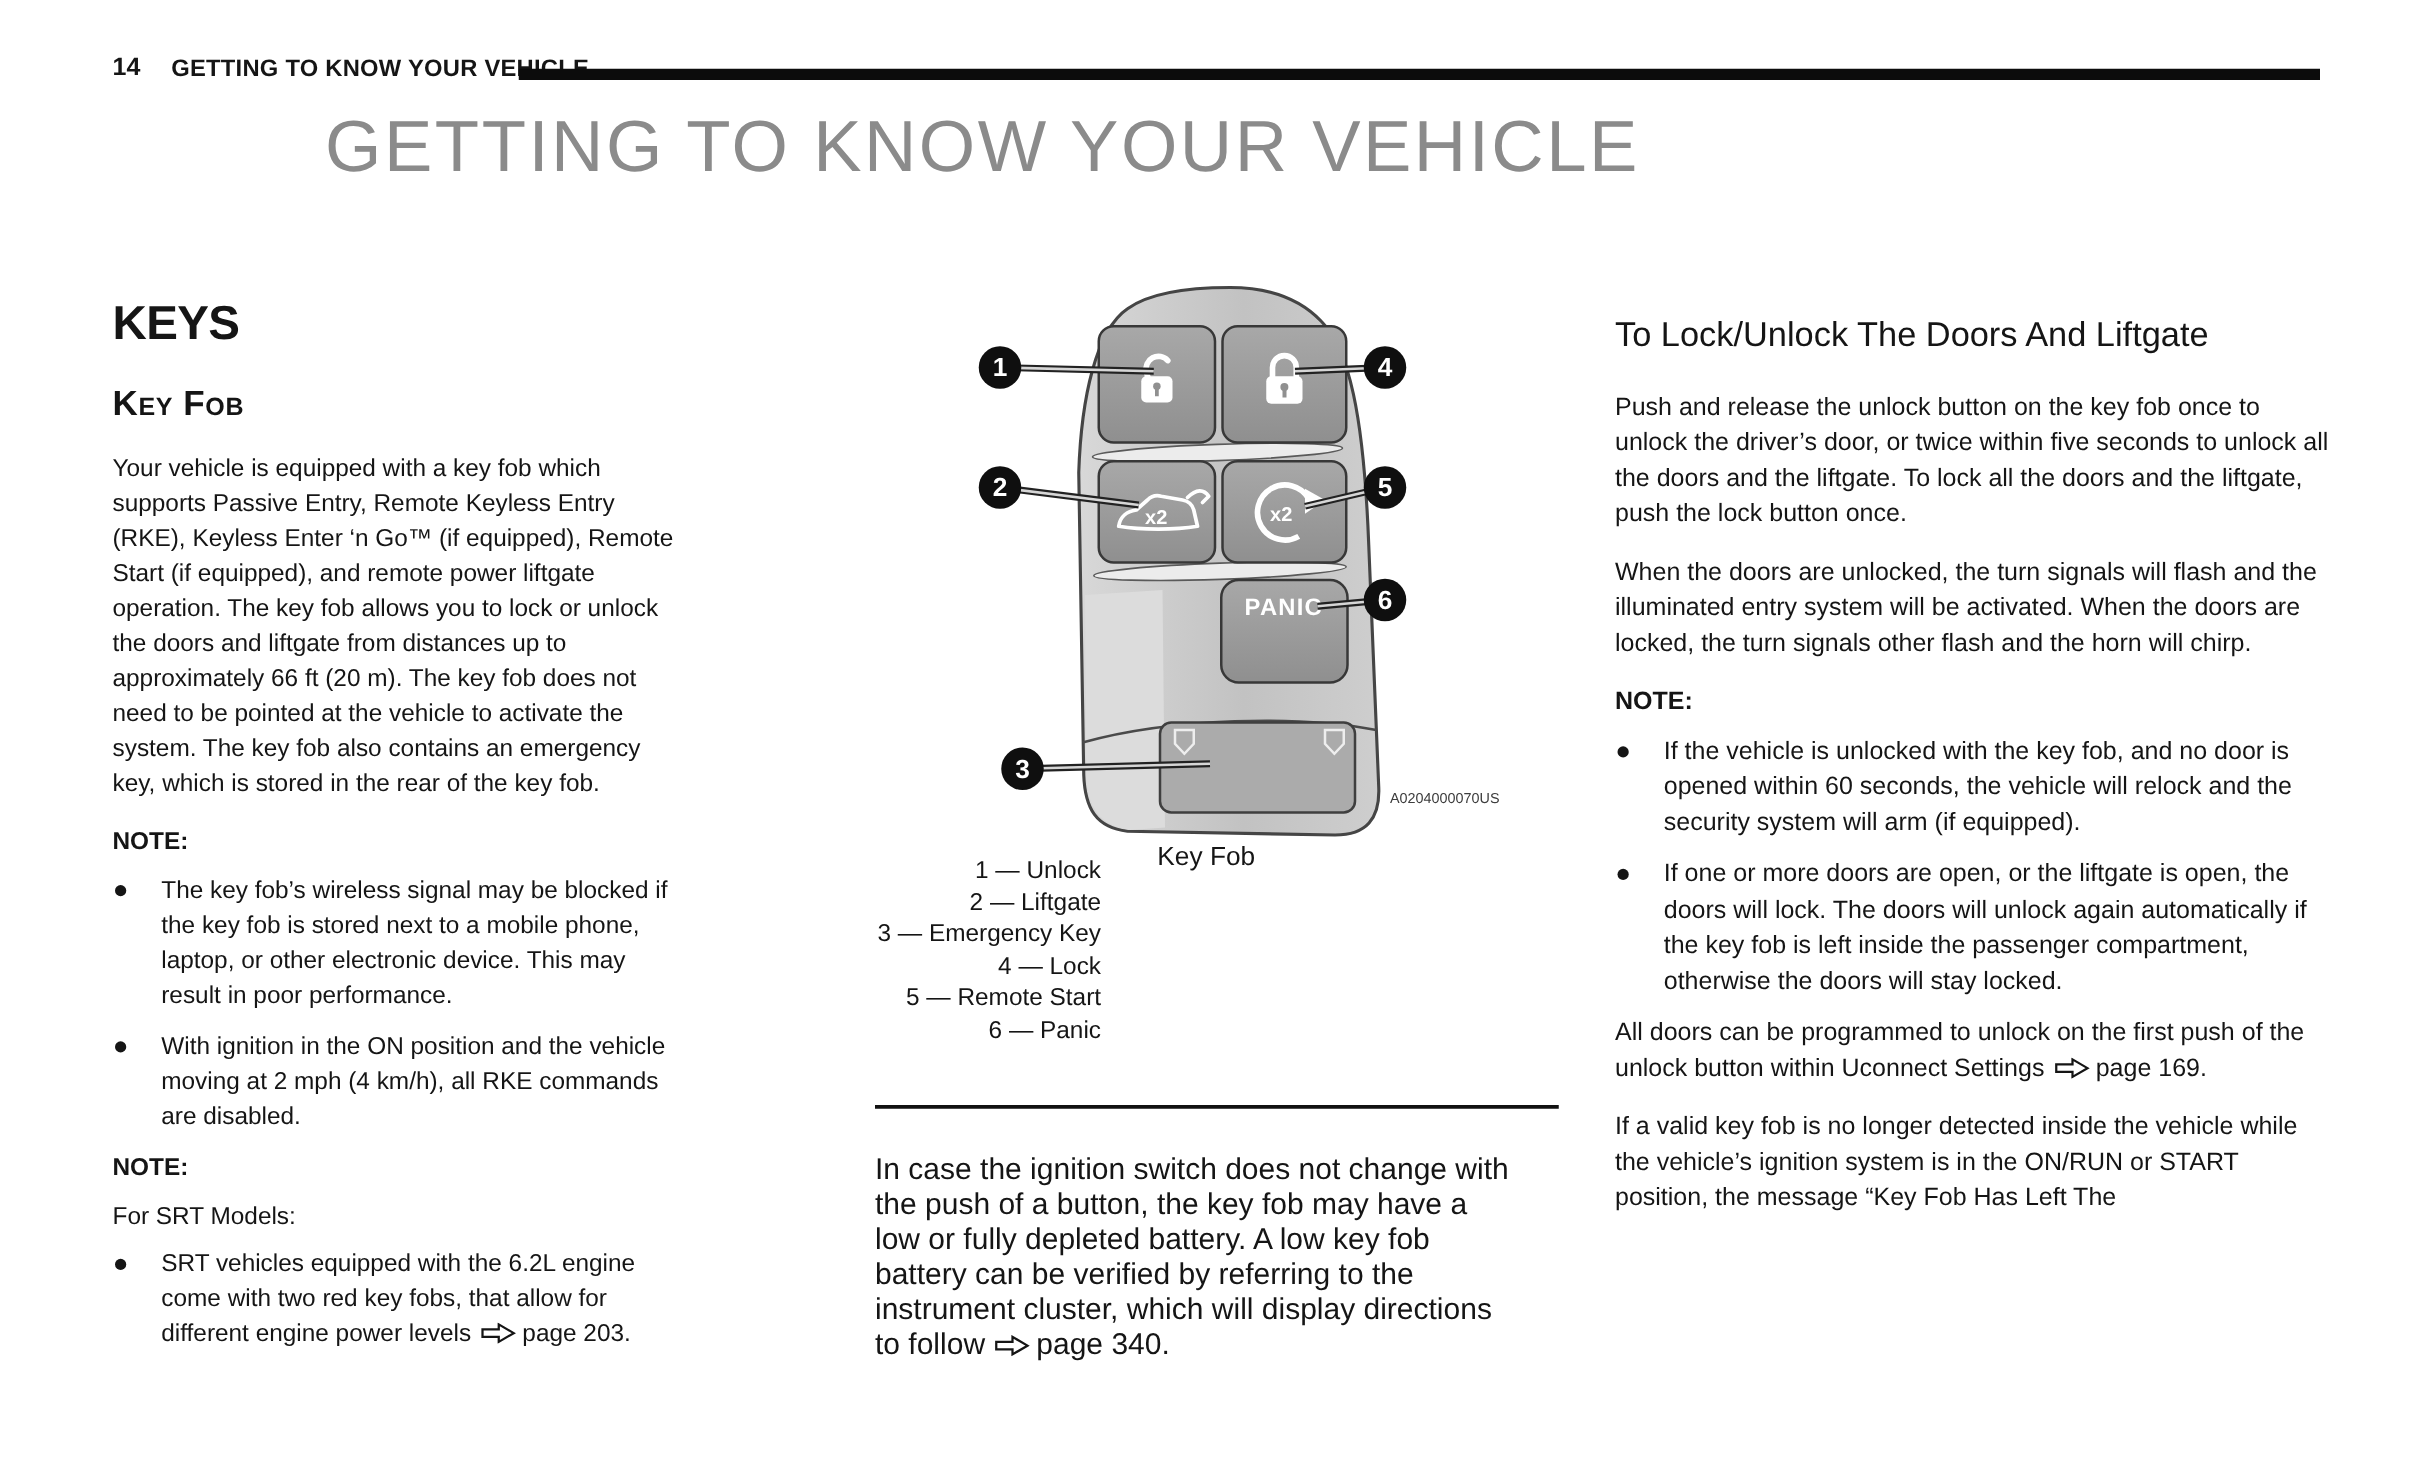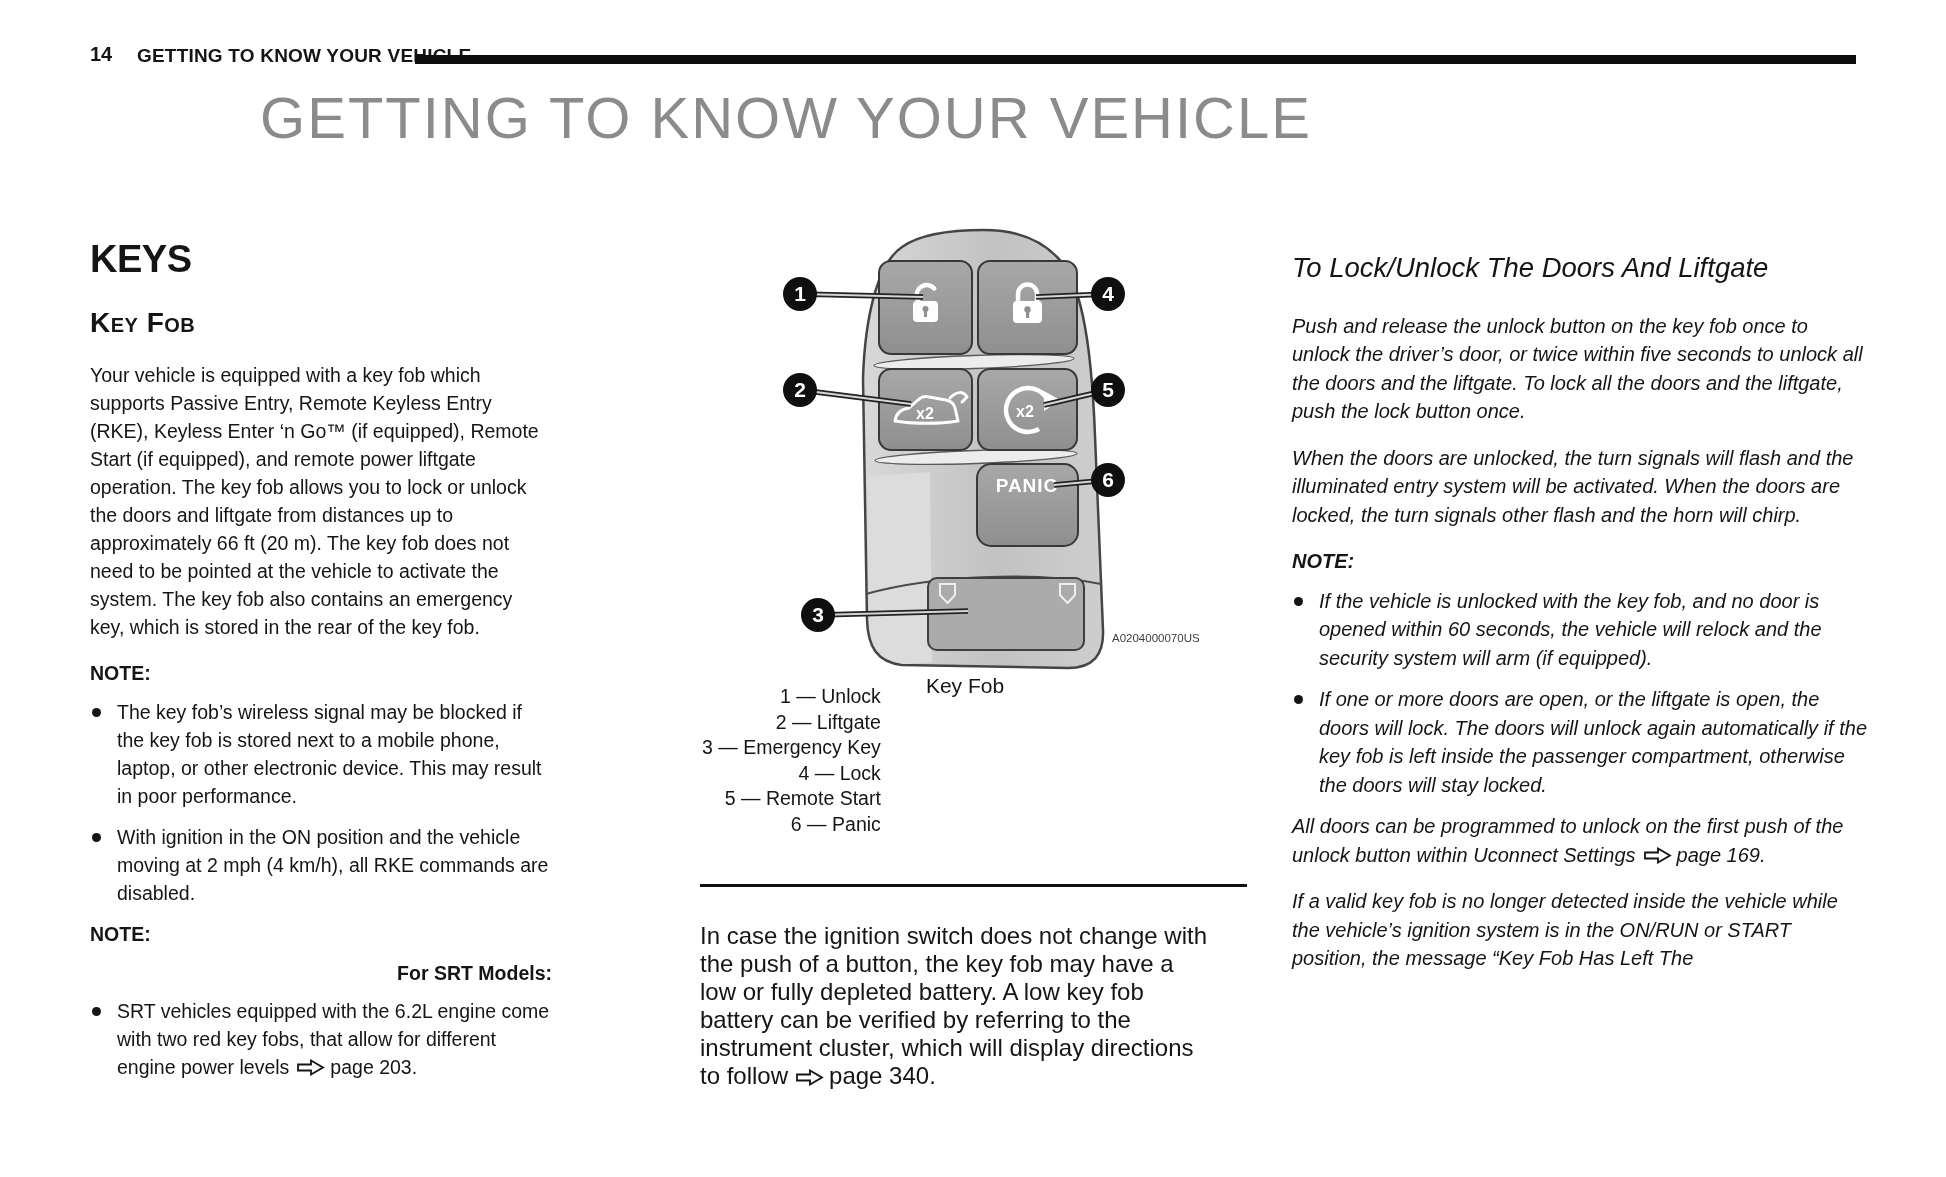--- a/index.html
+++ b/index.html
@@ -14,31 +14,31 @@
   .header-section { position:absolute; left:137px; top:45px; font-size:19px; font-weight:bold; letter-spacing:.2px; }
   .header-bar { position:absolute; left:415px; top:55px; width:1441px; height:9px; background:#0c0c0c; }
 
   .page-title {
     position:absolute; left:90px; top:84px; width:1392px; text-align:center;
     font-size:58px; color:#8b8b8b; letter-spacing:2px; white-space:nowrap;
   }
 
   
   .col-left { position:absolute; left:90px; top:240px; width:462px; font-size:19.5px; line-height:28px; }
-  .col-right { position:absolute; left:1292px; top:252px; width:578px; font-size:20px; line-height:28.5px;font-style:italic; }
+  .col-right { position:absolute; left:1292px; top:252px; width:578px; font-size:20px; line-height:28.5px; }
 
   .h-keys { font-size:38px; font-weight:bold; line-height:1; margin:0 0 31px; letter-spacing:-.5px; }
   .h-keyfob { font-size:28px; font-weight:bold; font-variant:small-caps; line-height:1; margin:0 0 24px; letter-spacing:.5px; }
   .h-sub { font-size:27.5px; font-weight:normal; line-height:1.15; margin:0 0 28px; }
   .h-sub2 { font-size:27.5px; font-weight:normal; line-height:1.15; margin:14px 0 22px; }
 
   .p { margin:0 0 18px; }
   .note-label { font-weight:bold; margin:2px 0 11px; }
-  .srt-label { font-weight:bold; margin:0 0 10px;text-align:right; }
-  .bullet { display:flex; margin:0 0 13px; }
+  .srt-label { font-weight:normal; margin:0 0 10px; }
+  .bullet { display:flex; margin:0 0 13px;gap:12px; }
   .dot { flex:none; width:9px; height:9px; border-radius:50%; background:#151515; margin:10px 16px 0 2px; }
   .bullet p { margin:0; }
 
   
   .fob-svg { position:absolute; left:778px; top:228px; width:474px; height:442px; }
   .fob-caption { position:absolute; left:755px; top:674px; width:420px; text-align:center; font-size:21px; }
   .fob-legend { position:absolute; left:702px; top:684px; font-size:19.5px; line-height:25.5px;text-align:right; }
   .fob-rule { position:absolute; left:700px; top:884px; width:547px; height:2.5px; background:#111; }
   .fob-para { position:absolute; left:700px; top:898px; width:508px; font-size:24px; line-height:28px; }
 

